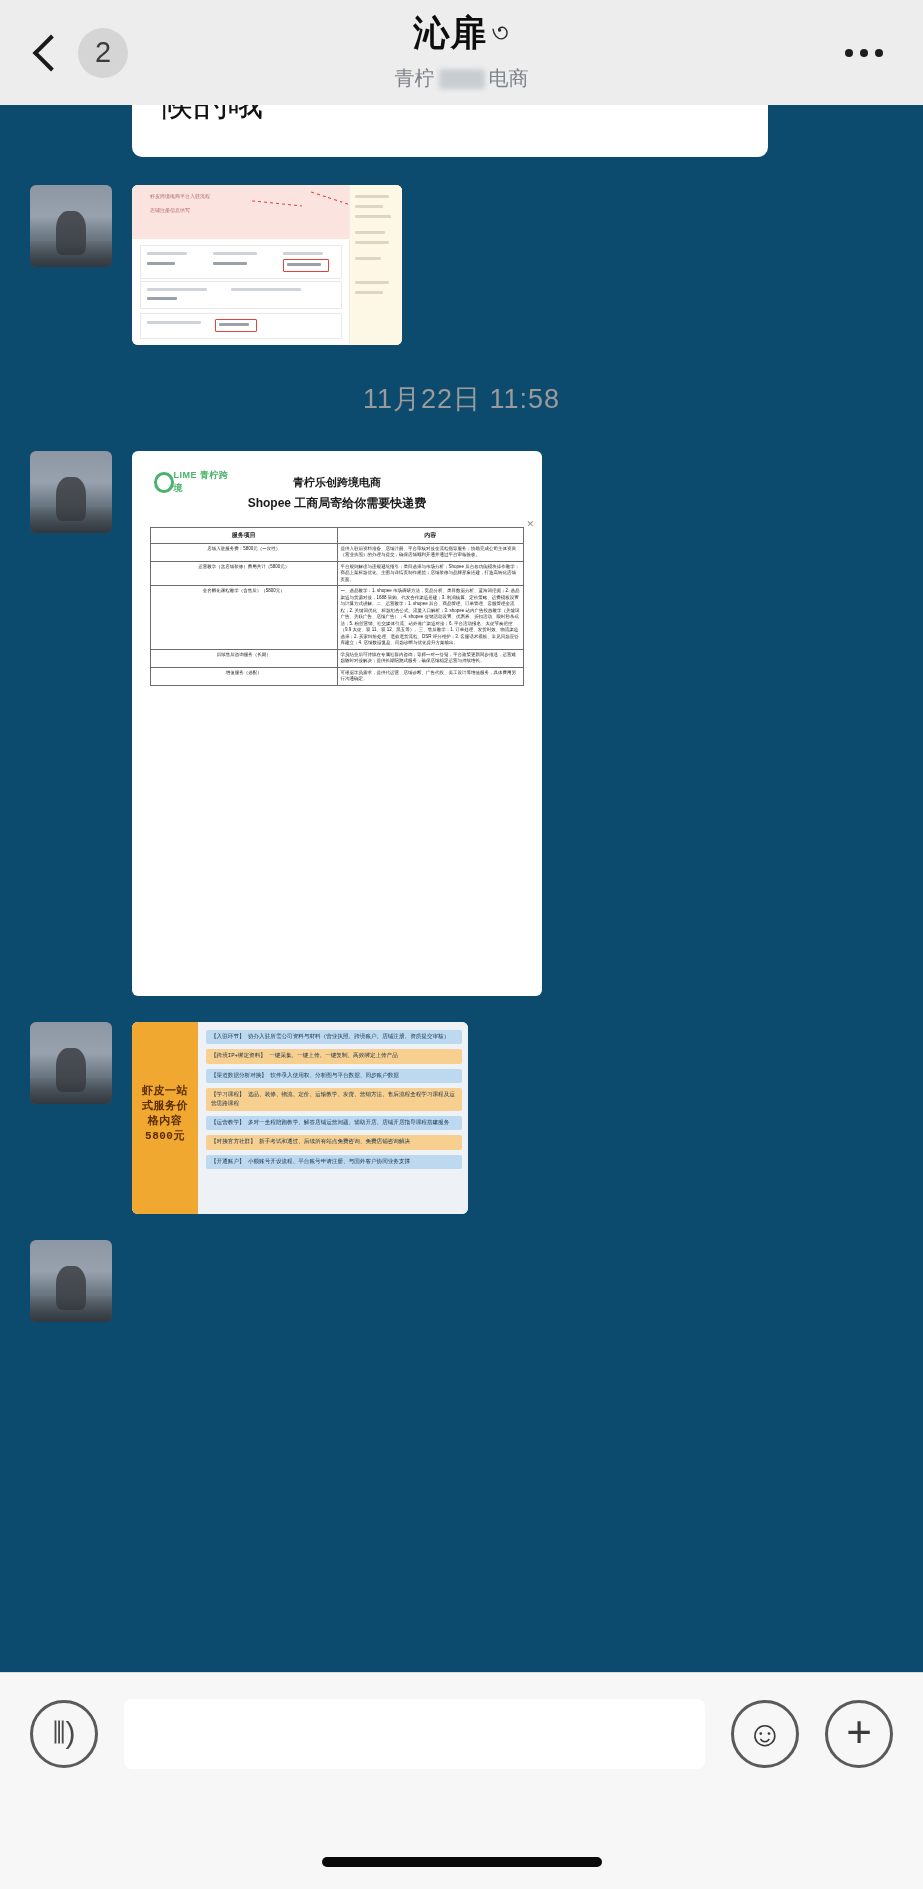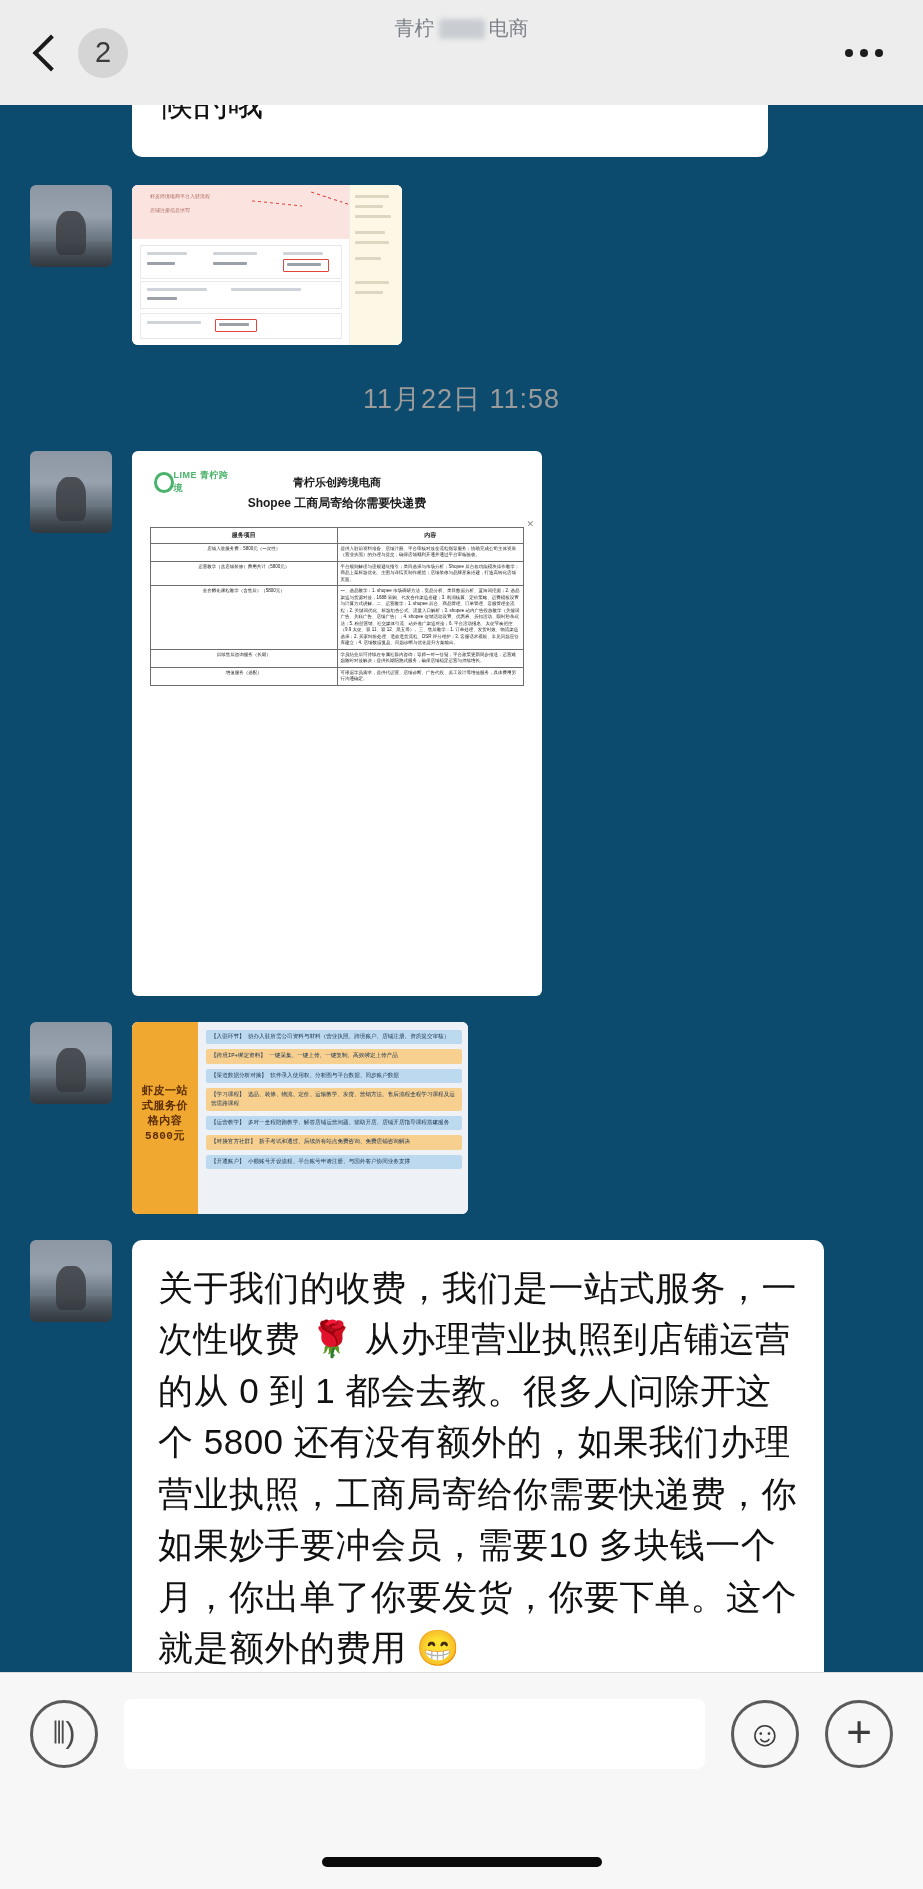--- a/index.html
+++ b/index.html
@@ -70,21 +70,21 @@
   .title-main .emoji-sub {
     font-size: 27px;
     font-weight: 400;
     vertical-align: 3px;
     margin-left: 4px;
     color: #2b2b2b;
   }
   .title-sub {
     font-size: 20px;
     color: #7d8289;
-    margin-top: 3px;
+    margin-top: 12px;
     display: flex;
     align-items: center;
     justify-content: center;
     gap: 4px;
   }
   .blur-chip {
     display: inline-block;
     width: 46px;
     height: 20px;
     background: #c9cdd2;
@@ -421,20 +421,23 @@
 </style>
 </head>
 <body>
 
 <div class="header">
   <div class="back-zone">
     <span class="chevron-left"></span>
     <span class="unread-badge">2</span>
   </div>
   <div class="title-block">
+    <div class="title-main">
+      <span>沁扉</span><span class="emoji-sub">৩</span>
+    </div>
     <div class="title-sub">
       <span>青柠</span>
       <span class="blur-chip"></span>
       <span>电商</span>
     </div>
   </div>
   <div class="more-dots">
     <i></i>
     <i></i>
     <i></i>
@@ -571,21 +574,20 @@
             <span>【开通账户】</span>
             <span>小额账号开设流程、平台账号申请注册、与国外客户协同业务支撑</span>
           </div>
         </div>
       </div>
     </div>
   </div>
 
   <div class="row">
     <div class="avatar"></div>
-    <div class="bubble text">关于我们的收费，我们是一站式服务，一次性收费 🌹 从办理营业执照到店铺运营的从 0 到 1 都会去教。很多人问除开这个 5800 还有没有额外的，如果我们办理营业执照，工商局寄给你需要快递费，你如果妙手要冲会员，需要10 多块钱一个月，你出单了你要发货，你要下单。这个就是额外的费用 😁</div>
   </div>
 
 </div>
 
 <div class="footer">
   <div class="inputbar">
     <div class="circ-btn">
       <span class="voice-glyph">⦀)</span>
     </div>
     <input class="text-input" type="text" value="" placeholder="" style="">

